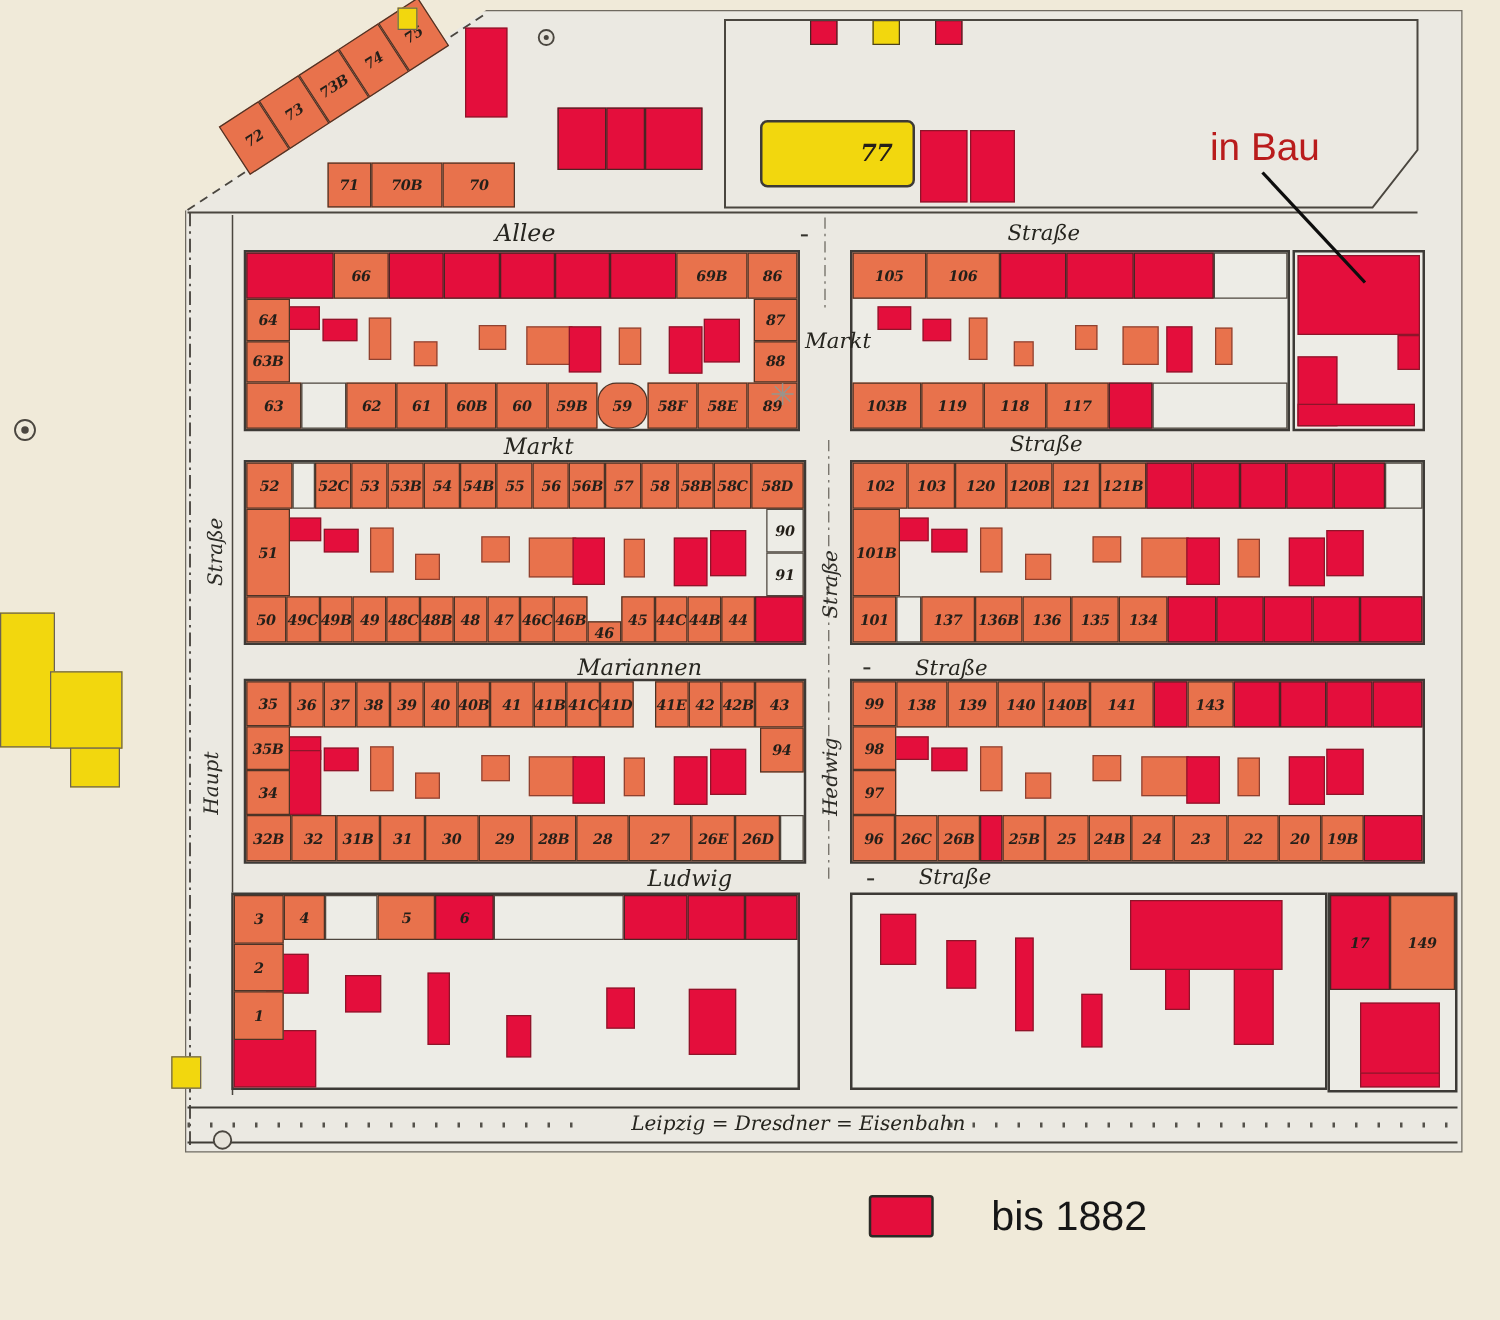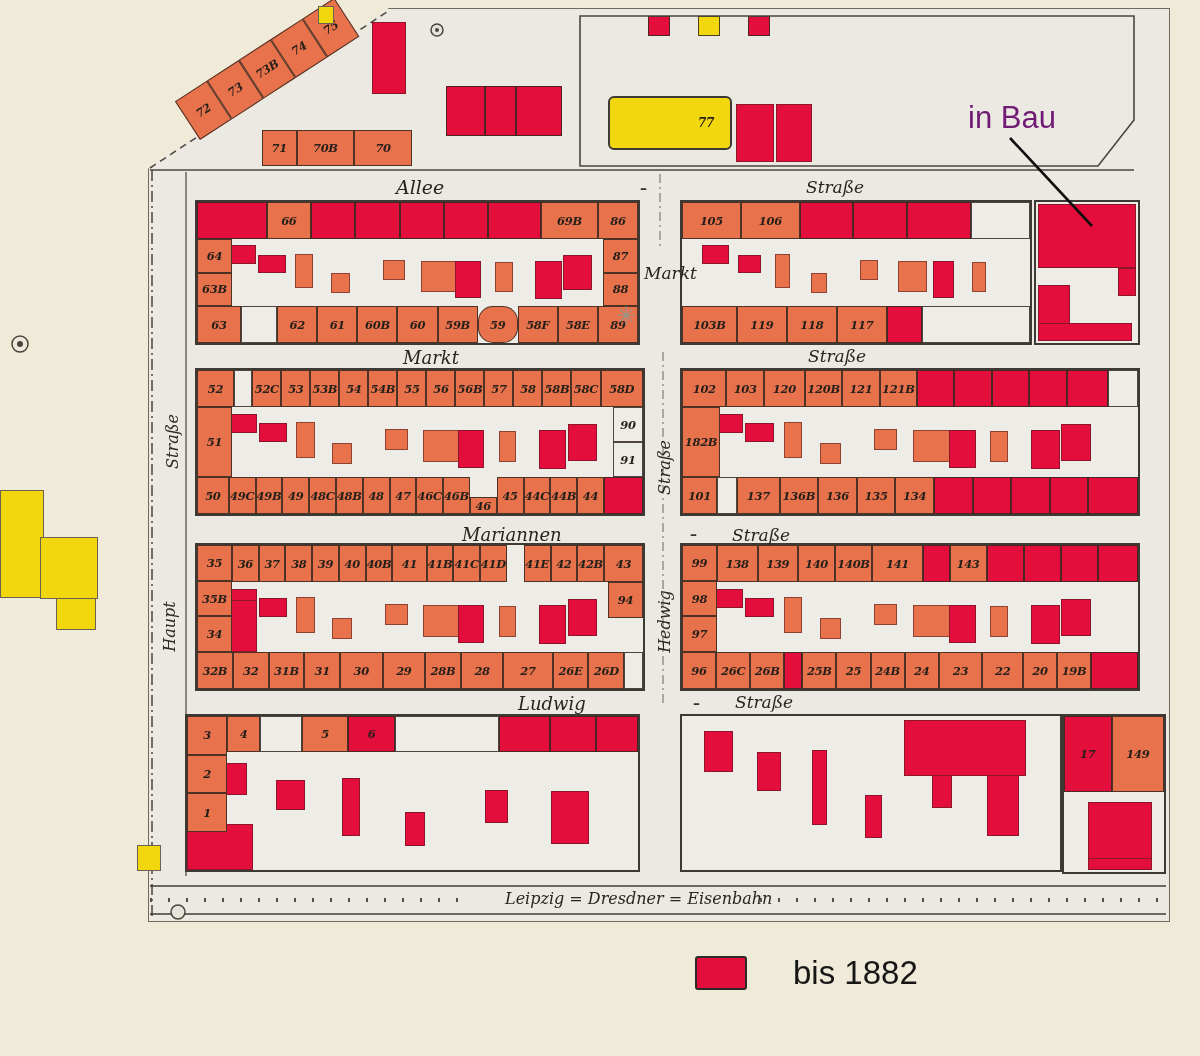--- a/index.html
+++ b/index.html
@@ -17,24 +17,24 @@
   .plot{flex:1 1 0px;border:1px solid rgba(48,40,32,.85);box-sizing:border-box;display:flex;align-items:center;justify-content:center;min-width:0;background:transparent;}
   .pn{font:italic 700 11.5px "DejaVu Serif",serif;color:#241f19;letter-spacing:-.3px;white-space:nowrap;}
   .c-s{background:var(--salmon,#e8724c);}
   .c-r{background:var(--red,#e40e3c);}
   .c-y{background:var(--yellow,#f2d70e);}
   .c-w{background:transparent;}
   .bld{position:absolute;border:1px solid rgba(70,28,28,.55);}
   .slab{position:absolute;font:italic 17px "DejaVu Serif",serif;color:#26251f;z-index:4;white-space:nowrap;}
   .vlab{position:absolute;width:84px;text-align:center;transform:rotate(-90deg);font:italic 16px "DejaVu Serif",serif;color:#2c2b26;z-index:4;}
   .dash{position:absolute;font:700 14px "DejaVu Serif",serif;color:#33322c;z-index:4;}
-  .inbau{position:absolute;left:968px;top:100px;font:31px "Liberation Sans",sans-serif;color:#701a75;z-index:7;}
+  .inbau{position:absolute;left:968px;top:100px;font:31px "Liberation Sans",sans-serif;color:#b91c1c;z-index:7;}
   .star{position:absolute;left:616px;top:302px;font-size:24px;color:#98958c;z-index:3;}
   .plot77{position:absolute;left:608px;top:96px;width:124px;height:54px;border:2px solid #3d3a36;border-radius:6px;display:flex;align-items:center;justify-content:flex-end;padding-right:16px;box-sizing:border-box;z-index:2;}
-  .plot77 .pn{font-size:12px;}
+  .plot77 .pn{font-size:19px;}
   .ybld{position:absolute;background:var(--yellow,#f2d70e);border:1px solid #6b6254;z-index:2;}
   .caption{position:absolute;left:112px;top:948px;font:36px "Liberation Sans",sans-serif;color:#191919;line-height:48px;z-index:4;}
   .legend{position:absolute;left:695px;top:956px;z-index:4;}
   .lrow{display:flex;align-items:center;height:34px;margin-bottom:8px;}
   .lsw{width:48px;height:30px;border:2.5px solid #2b2a26;border-radius:3px;margin-right:46px;}
   .llab{font:33px "Liberation Sans",sans-serif;color:#161616;}
   .sqrow{position:absolute;z-index:2;display:flex;}
   .sqrow .plot{flex:0 0 22px;margin-right:28px;height:20px;}
 </style>
 </head>
@@ -493,21 +493,21 @@
         </div>
         <div class="plot c-r" style="flex: 1 1 0px;">
           <span class="pn"></span>
         </div>
         <div class="plot c-r" style="flex: 1.3 1 0px;">
           <span class="pn"></span>
         </div>
       </div>
     <div class="colv" style="left:0;top:37px;bottom:37px;width:38px;">
         <div class="plot c-s">
-          <span class="pn">182B</span>
+          <span class="pn">101B</span>
         </div>
       </div>
   </div>
 
   <div class="blk" style="left:195px;top:543px;width:450px;height:148px;">
     <div class="strip st" style="left:35px;">
         <div class="plot c-s" style="flex: 1 1 0px;">
           <span class="pn">36</span>
         </div>
         <div class="plot c-s" style="flex: 1 1 0px;">

